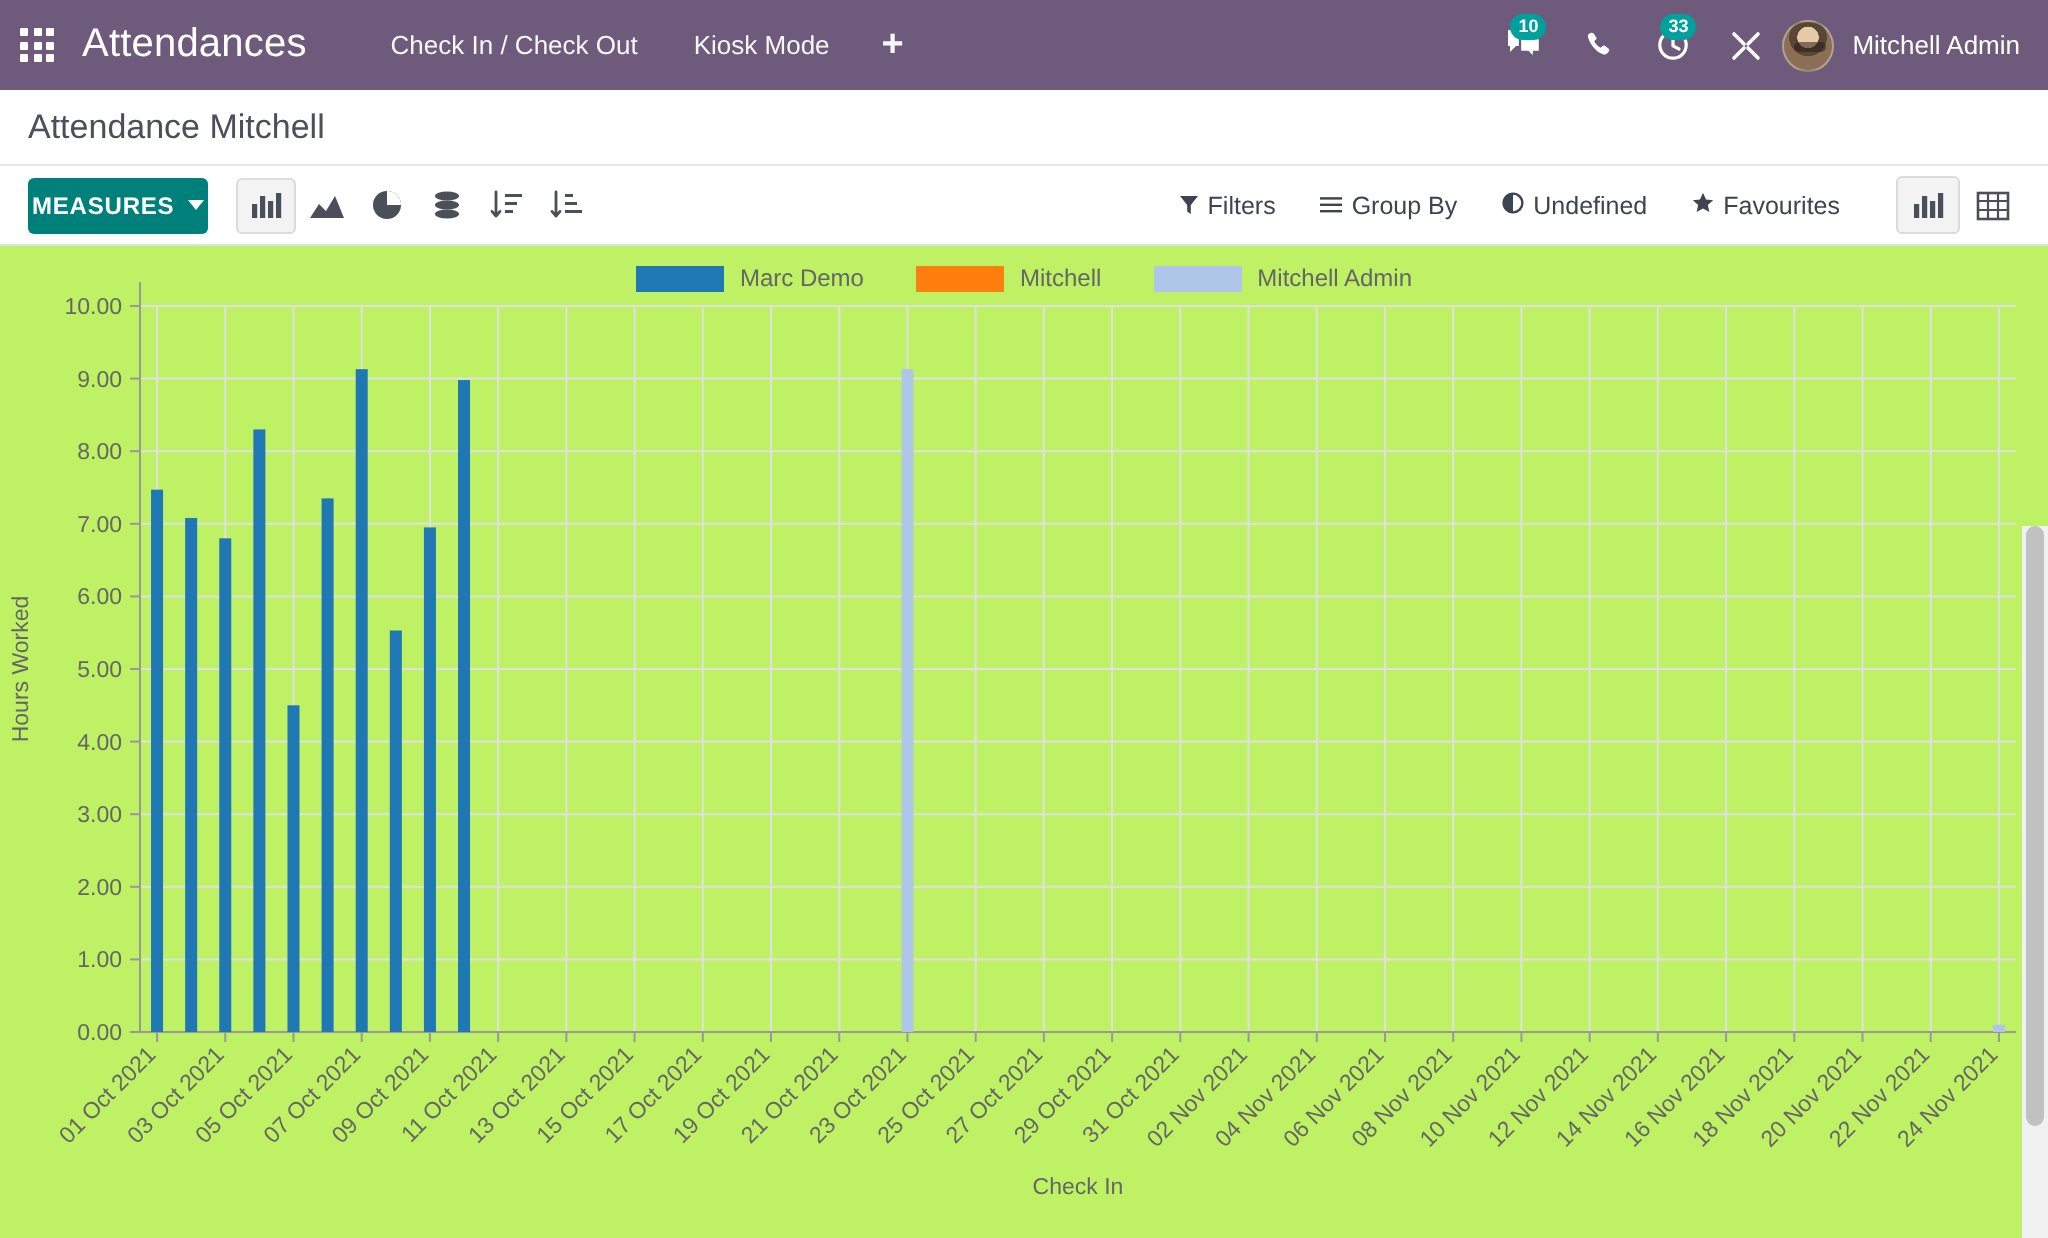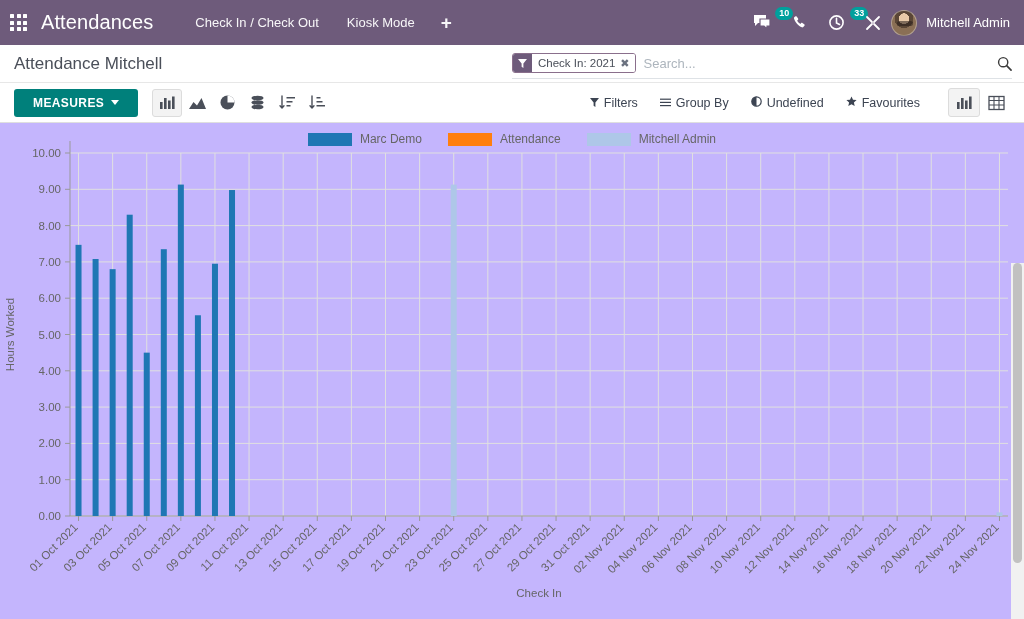--- a/index.html
+++ b/index.html
@@ -22,21 +22,21 @@
   }
   .apps-grid { display: grid; grid-template-columns: repeat(3, 4px); grid-template-rows: repeat(3, 4px); gap: 2.5px; margin-right: 14px; cursor: pointer; }
   .apps-grid i { display: block; width: 4px; height: 4px; background: #fff; border-radius: 0.5px; }
   .brand { font-size: 20px; font-weight: normal; letter-spacing: .1px; margin-right: 28px; white-space: nowrap; }
   .navitem { font-size: 13px; padding: 0 14px; white-space: nowrap; cursor: pointer; opacity: .95; }
   .navitem.plus { font-size: 19px; font-weight: bold; padding: 0 12px; }
   .nav-spacer { flex: 1; }
   .sysicon { position: relative; margin: 0 10px; cursor: pointer; display: flex; align-items: center; justify-content: center; height: 45px; }
   .sysicon svg { display: block; }
   .badge {
-    position: absolute; top: 7px; left: 22px;
+    position: absolute; top: 7px; left: 2px;
     background: #00a09d; color: #fff;
     font-size: 9px; font-weight: bold;
     border-radius: 9px; padding: 1px 4px 1px 4px;
     min-width: 16px; text-align: center; line-height: 11px;
   }
   .company { font-size: 13px; margin: 0 14px 0 18px; white-space: nowrap; cursor: pointer; }
   .user-wrap { display: flex; align-items: center; cursor: pointer; }
   .avatar {
     width: 26px; height: 26px; border-radius: 50%;
     background: radial-gradient(circle at 50% 32%, #e8c9a8 0 26%, #5a4636 27% 46%, #8a6f55 47% 100%);
@@ -67,37 +67,37 @@
   .search-btn { margin-left: 8px; color: #3c3c3c; display: flex; align-items: center; cursor: pointer; }
 
   .cp-bottom {
     height: 40px; display: flex; align-items: center;
     padding: 0 12px 0 14px; background: #fff;
     border-bottom: 1px solid #dfdfdf;
   }
   .measures-btn {
     background: #00807b; color: #fff; border: none;
     font-size: 12px; font-weight: bold; letter-spacing: .4px;
-    padding: 7px 19px; border-radius: 3px; cursor: pointer;
+    padding: 7px 2px; border-radius: 3px; cursor: pointer;
     font-family: "Liberation Sans", sans-serif; display: flex; align-items: center; gap: 7px;
   }
   .caret-down { width: 0; height: 0; border-left: 4px solid transparent; border-right: 4px solid transparent; border-top: 5px solid #fff; }
   .btn-group { display: flex; align-items: center; margin-left: 14px; }
   .iconbtn {
     width: 30px; height: 28px; display: flex; align-items: center; justify-content: center;
     cursor: pointer; border: 1px solid transparent; border-radius: 3px; color: #4a4f59;
   }
   .iconbtn.active { background: #f3f3f3; border-color: #dcdcdc; }
   .cp-bottom-spacer { flex: 1; }
   .cpmenu { display: flex; align-items: center; gap: 5px; font-size: 12.5px; color: #3c4452; margin-right: 22px; cursor: pointer; white-space: nowrap; }
   .viewswitch { display: flex; align-items: center; margin-left: 6px; }
   .viewswitch .iconbtn { width: 32px; height: 29px; }
 
   
-  .chart-area { position: relative; height: 496px; background: #c4b5fd; }
+  .chart-area { position: relative; height: 496px; background: #bef264; }
   .legend { display: flex; justify-content: center; align-items: center; gap: 0; padding-top: 9px; }
   .legend-item { display: flex; align-items: center; margin: 0 13px; font-size: 12px; color: #666; cursor: pointer; }
   .legend-swatch { width: 44px; height: 13px; margin-right: 8px; }
 
   .plot { position: absolute; left: 0; top: 0; width: 1024px; height: 496px; }
   .plot svg { display: block; }
 
   
   .vscroll { position: absolute; right: 0; top: 140px; width: 13px; height: 479px; background: #f1f1f1; }
   .vscroll .thumb { position: absolute; left: 2px; top: 0; width: 9px; height: 300px; background: #c1c1c1; border-radius: 5px; }
@@ -157,38 +157,20 @@
   <div class="user-wrap">
     <div class="avatar"></div>
     <div class="username">Mitchell Admin</div>
   </div>
 </div>
 
 <div class="cp-top">
   <div class="page-title">Attendance Mitchell</div>
   <div class="cp-top-spacer"></div>
 
-  <div class="searchview">
-    <div class="facet">
-      <span class="facet-icon">
-        <svg width="9" height="9" viewBox="0 0 10 10" aria-hidden="true">
-            <path d="M0 0h10L6 5v5L4 8.6V5z" fill="#ffffff"></path>
-          </svg>
-      </span>
-      <span class="facet-label">Check In: 2021</span>
-      <span class="facet-x">✖</span>
-    </div>
-    <input class="search-input" placeholder="Search..." style="">
-    <span class="search-btn">
-      <svg width="15" height="15" viewBox="0 0 16 16" aria-hidden="true">
-        <circle cx="6.6" cy="6.6" r="4.9" fill="none" stroke="#3c3c3c" stroke-width="1.5"></circle>
-        <path d="M10.3 10.3L15 15" stroke="#3c3c3c" stroke-width="1.8" stroke-linecap="round"></path>
-      </svg>
-    </span>
-  </div>
 </div>
 
 <div class="cp-bottom">
   <button class="measures-btn">
     <span>MEASURES</span>
     <span class="caret-down"></span>
   </button>
 
   <div class="btn-group">
     <div class="iconbtn active">
@@ -292,21 +274,21 @@
 </div>
 
 <div class="chart-area">
   <div class="legend">
     <div class="legend-item">
       <span class="legend-swatch" id="sw0" style="background: rgb(31, 119, 180);"></span>
       <span>Marc Demo</span>
     </div>
     <div class="legend-item">
       <span class="legend-swatch" id="sw1" style="background: rgb(255, 127, 14);"></span>
-      <span>Attendance</span>
+      <span>Mitchell</span>
     </div>
     <div class="legend-item">
       <span class="legend-swatch" id="sw2" style="background: rgb(174, 199, 232);"></span>
       <span>Mitchell Admin</span>
     </div>
   </div>
 
   <div class="plot">
     <svg id="chart-svg" width="1024" height="496">
         <line x1="70" y1="393" x2="1008" y2="393" stroke="#e0e0e0" stroke-width="1"></line>

